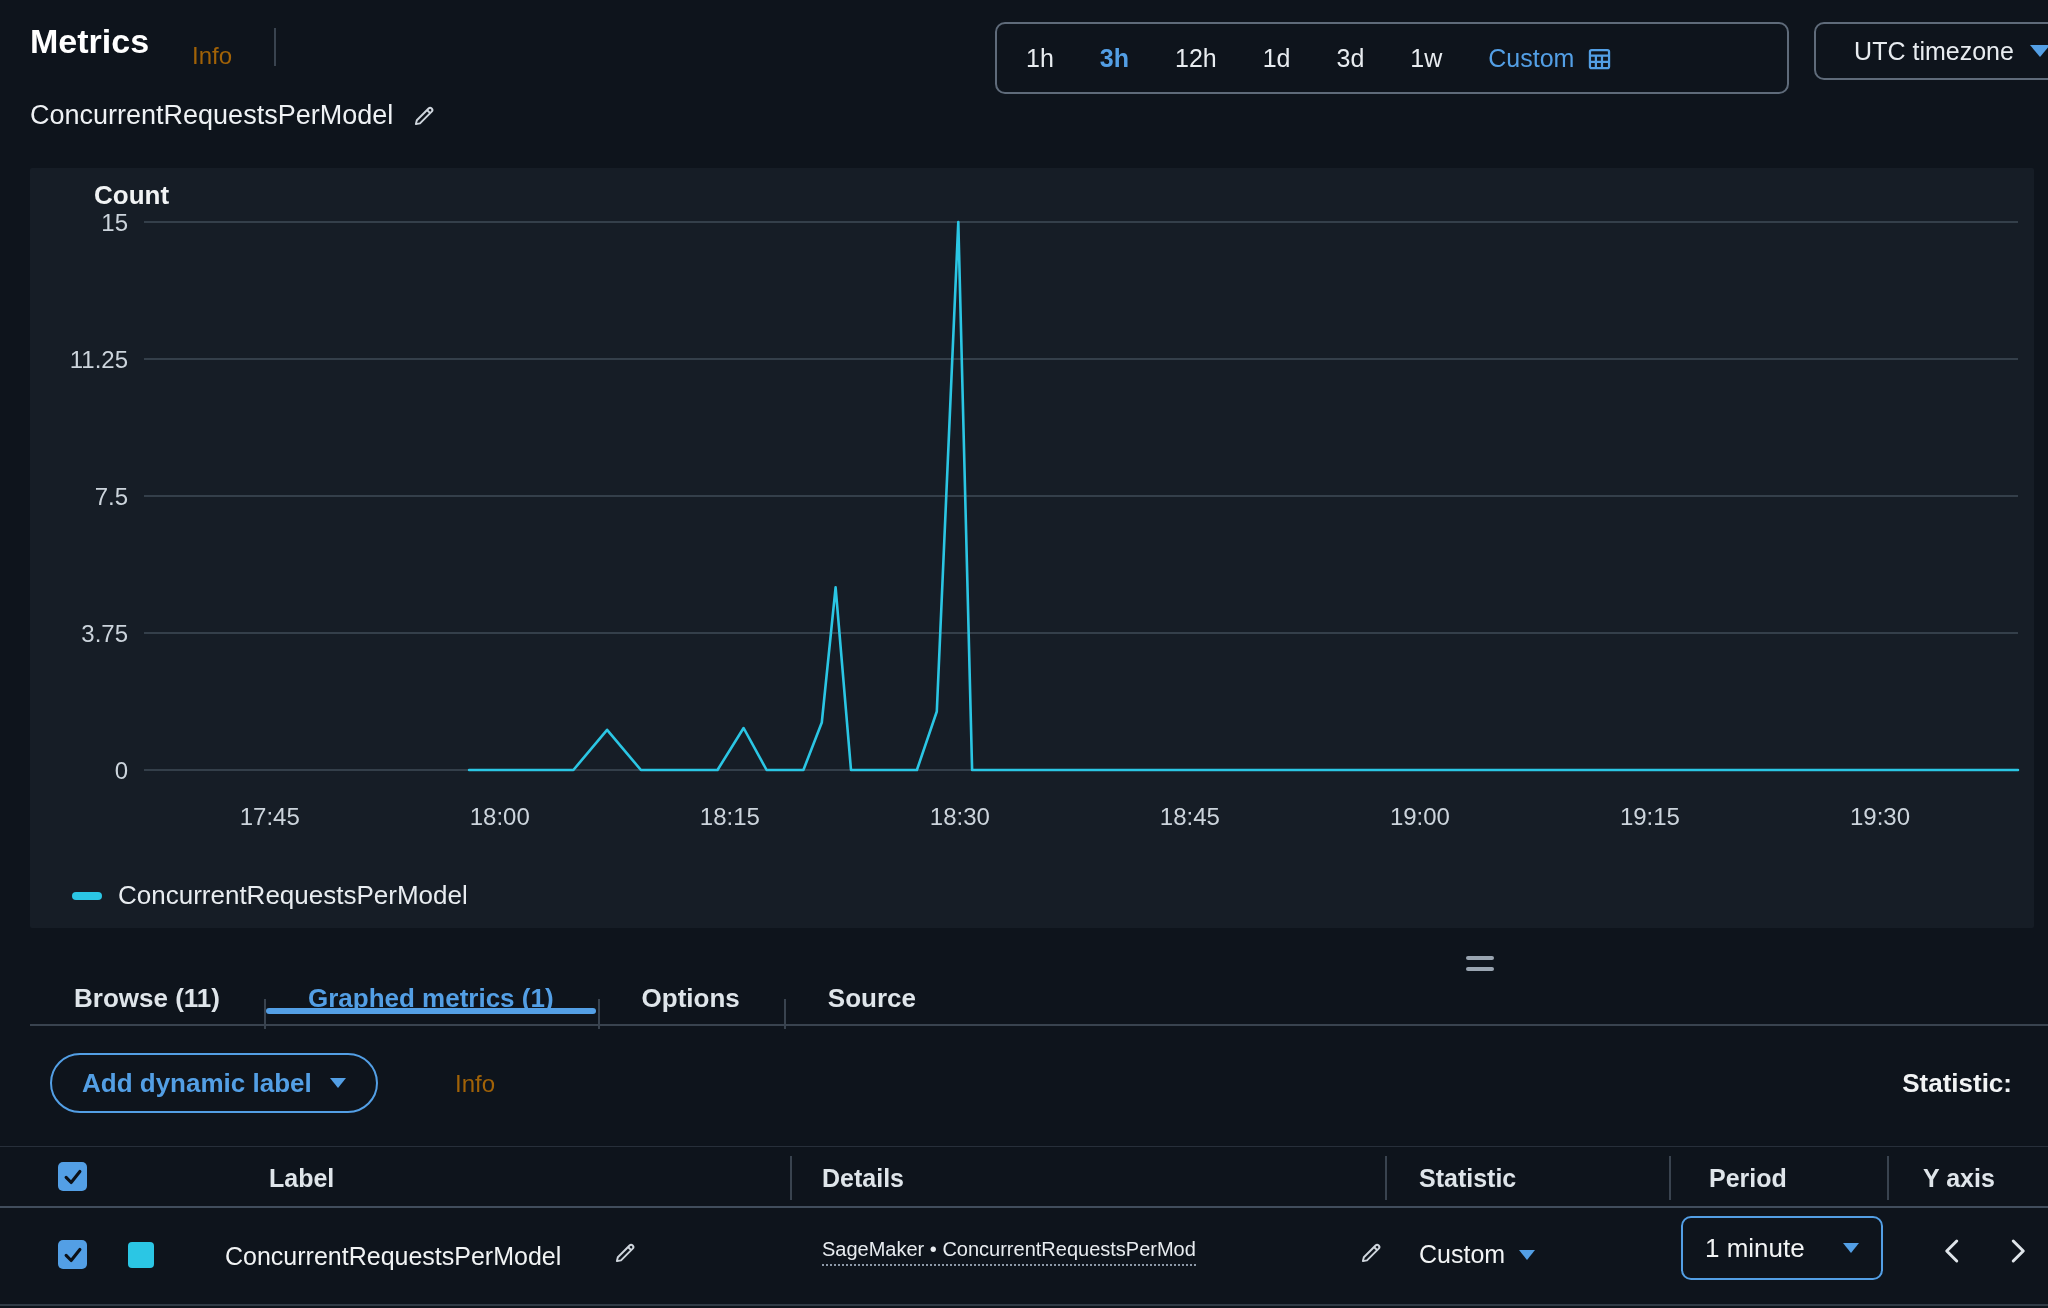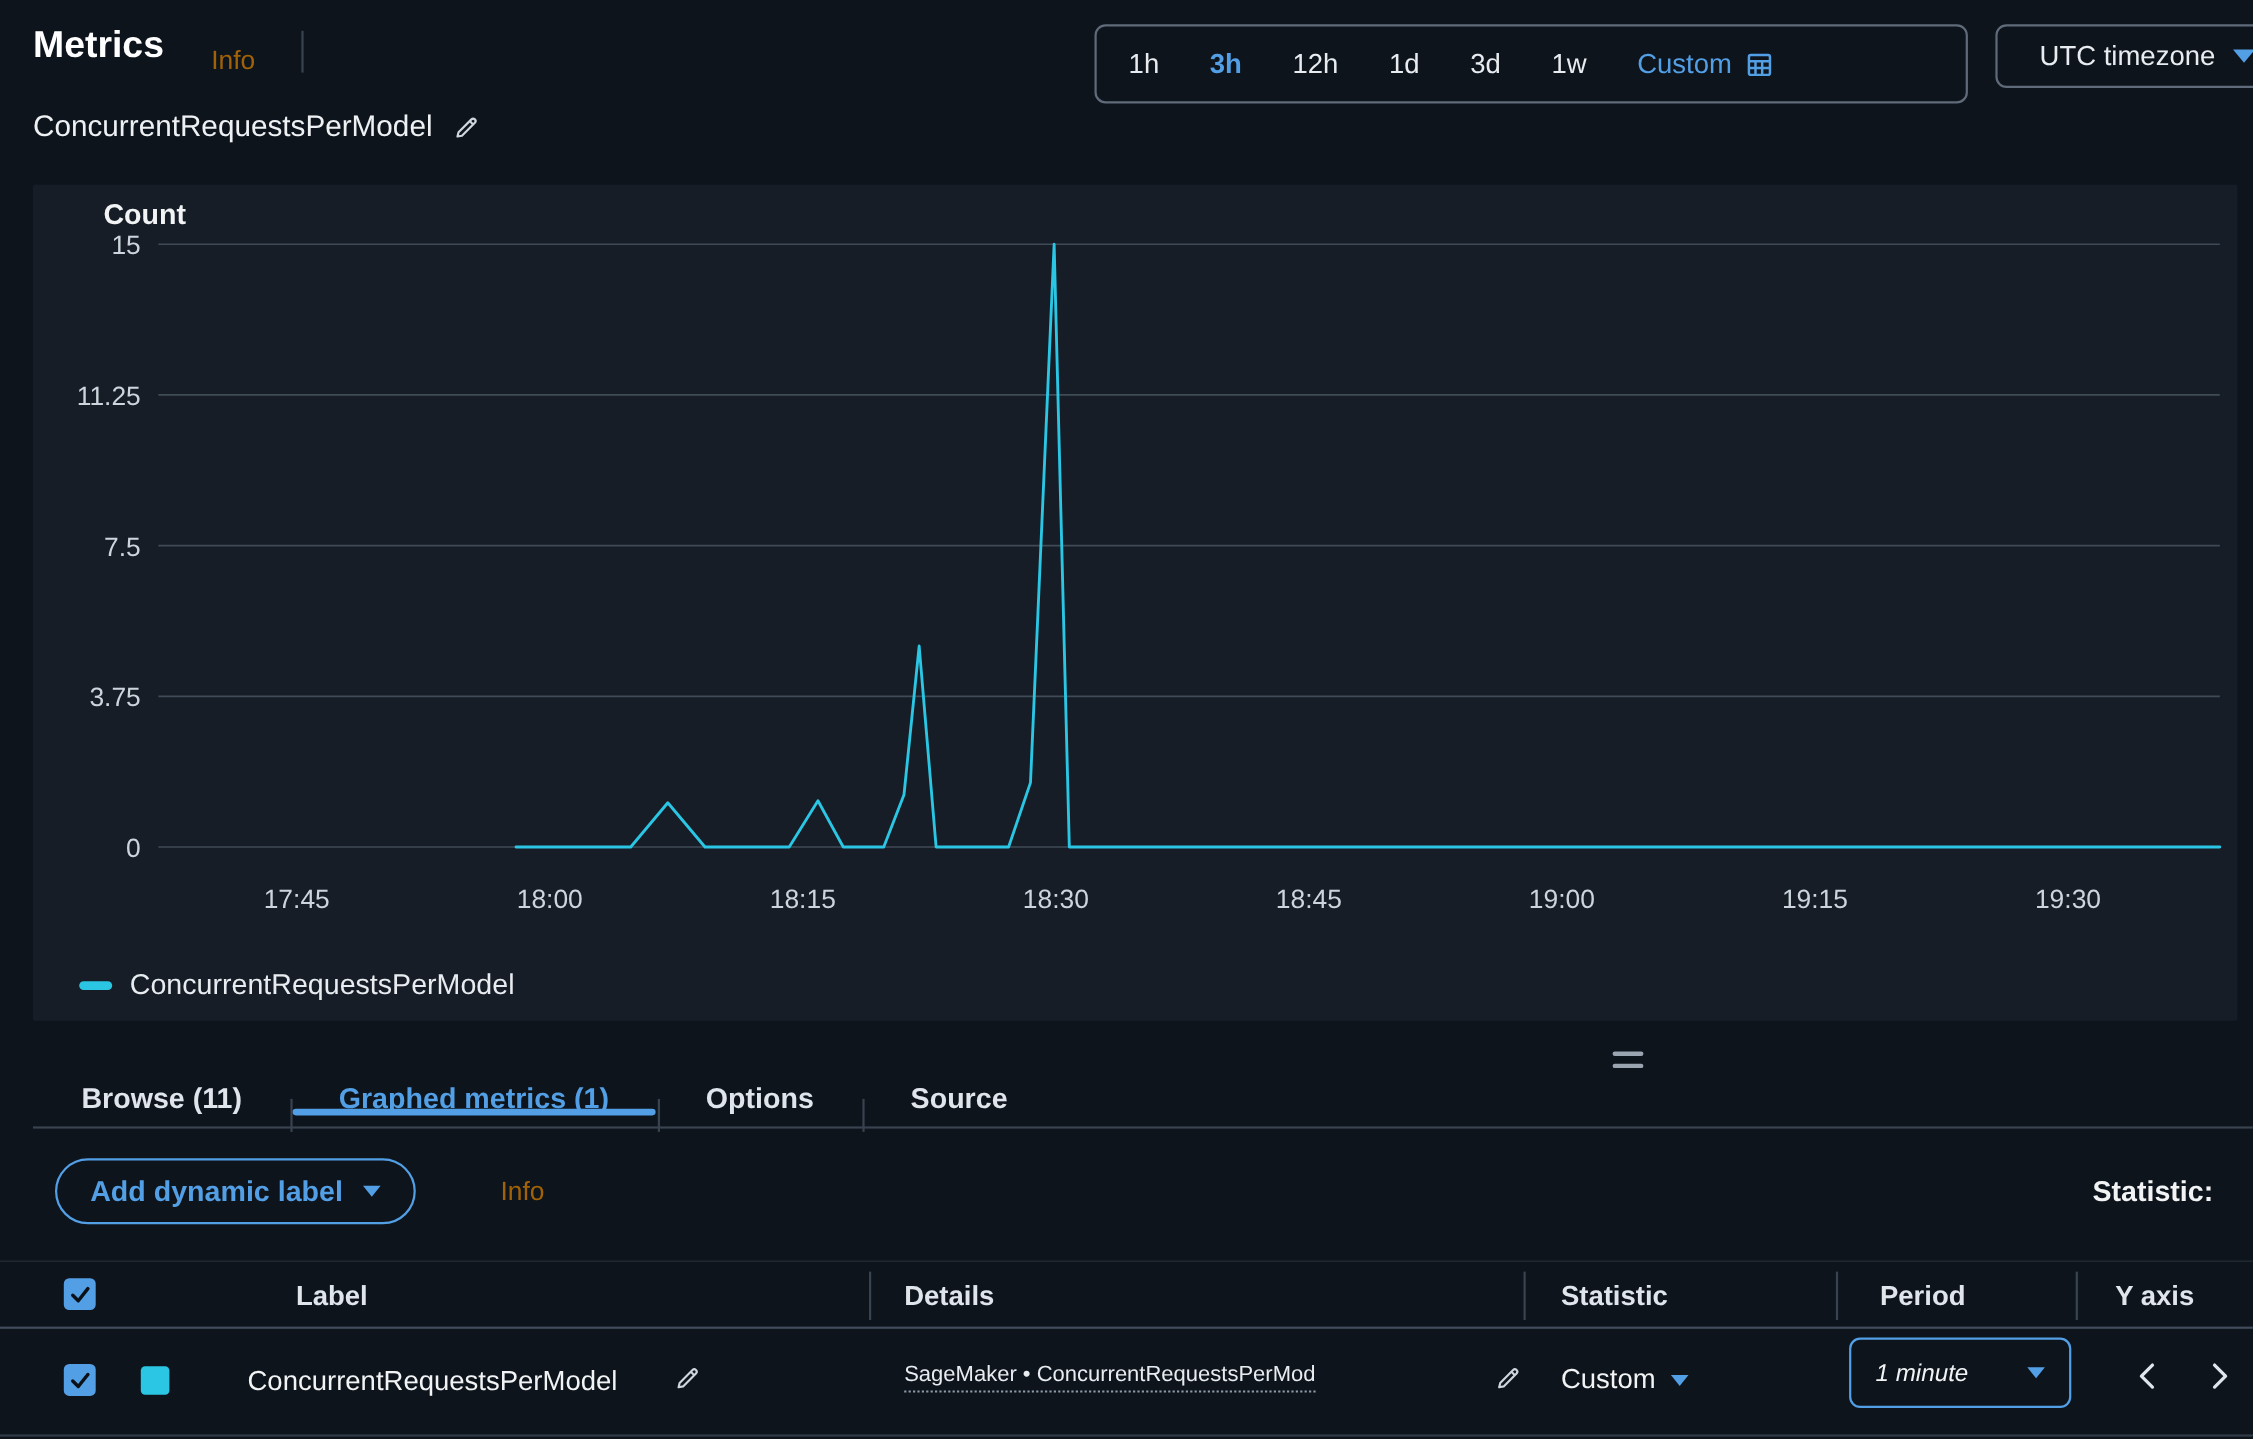--- a/index.html
+++ b/index.html
@@ -133,21 +133,21 @@
     max-width: 528px; overflow: hidden; white-space: nowrap;
     border-bottom: 2px dotted #8d99a8; padding-bottom: 3px;
     display: inline-block; vertical-align: middle; cursor: pointer;
   }
   .stat-cell { left: 1419px; top: 1240px; display: flex; align-items: center; gap: 14px; cursor: pointer; }
   .period-btn {
     left: 1681px; top: 1216px; width: 202px; height: 64px;
     border: 2px solid #539fe5; border-radius: 10px; background: none;
     display: flex; align-items: center; justify-content: space-between;
     padding: 12px 22px; box-sizing: border-box; font-family: inherit;
-    font-size: 22px; color: #f1f3f4; cursor: pointer; font-style: italic;
+    font-size: 26px; color: #f1f3f4; cursor: pointer;
   }
   .chev { width: 30px; height: 34px; color: #dfe5ea; cursor: pointer; }
   .bottom-divider { left: 0; right: 0; top: 1304px; height: 2px; background: #313b46; }
 </style>
 </head>
 <body>
 
 <div class="abs page-title">Metrics</div>
 <div class="abs info-link info-top">Info</div>
 <div class="abs header-vdivider"></div>

